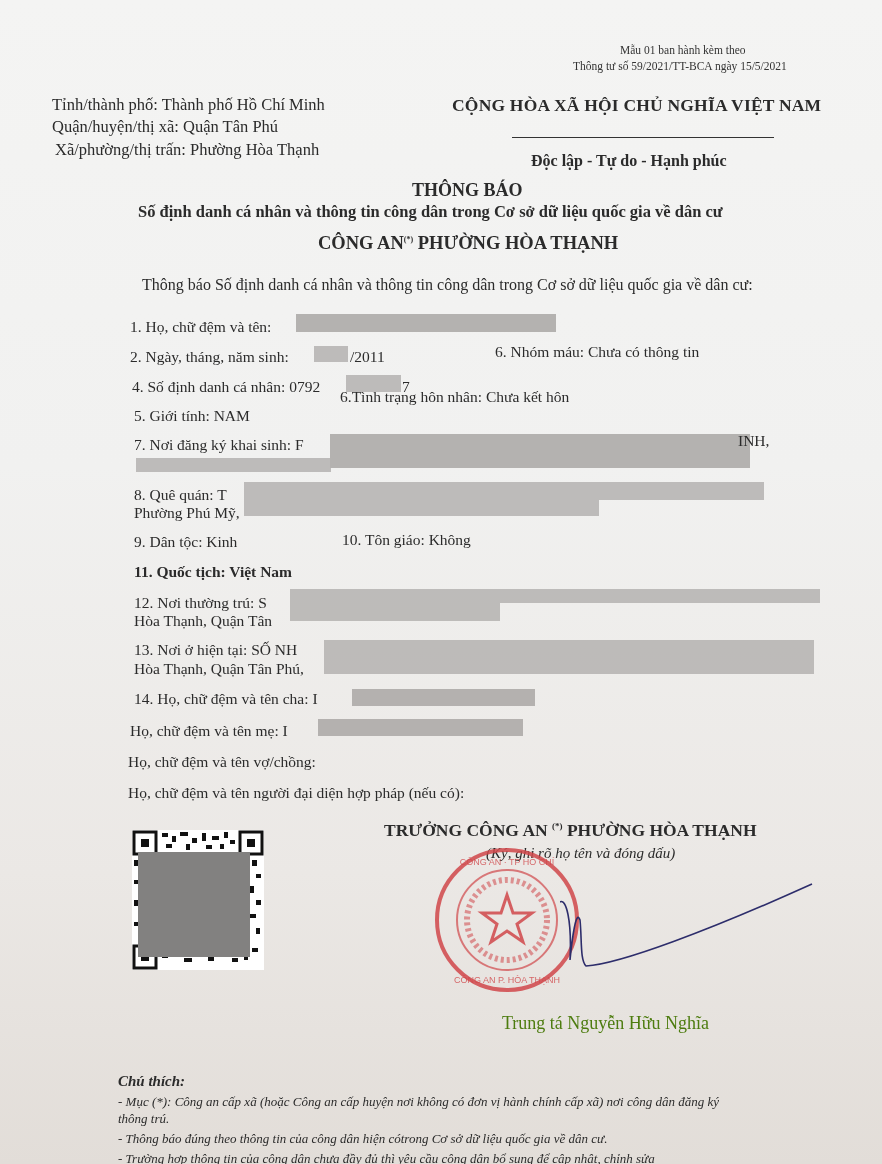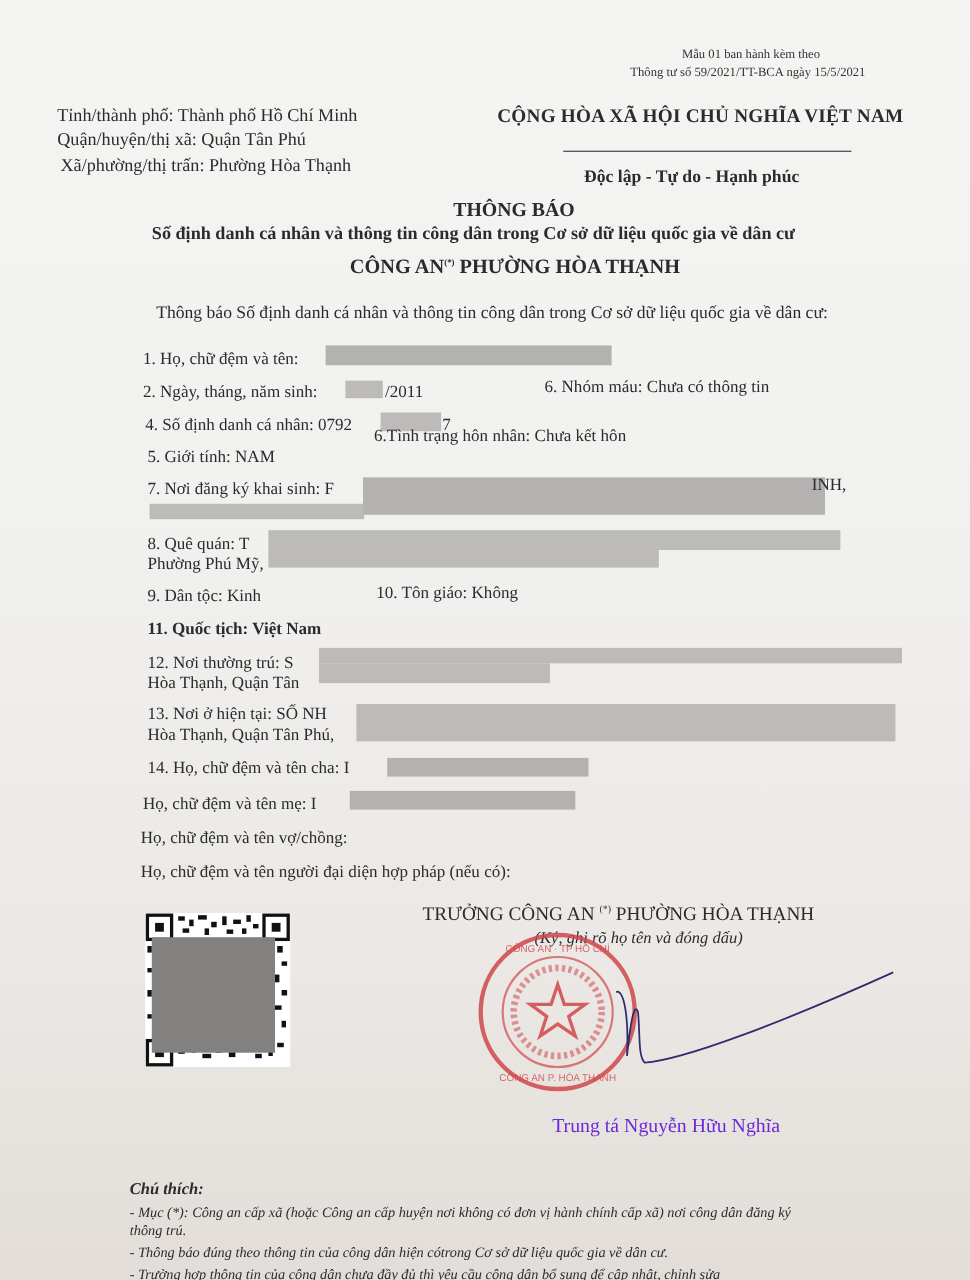--- a/index.html
+++ b/index.html
@@ -16,24 +16,24 @@
   .nat-motto { font-weight: bold; font-size: 16px; }
   .motto-line { position: absolute; height: 1px; background: #333; }
   .title { font-weight: bold; font-size: 18px; }
   .subtitle { font-weight: bold; font-size: 16.5px; }
   .unit { font-weight: bold; font-size: 18.5px; }
   .unit sup { font-size: 8px; font-weight: bold; }
   .intro { font-size: 16px; }
   .field { font-size: 15.5px; }
   .redact { position: absolute; background: #a9a7a5; opacity: 0.85; }
   .redact.l { background: #b4b2b0; }
-  .sign-title { font-weight: normal; font-size: 17.5px; }
+  .sign-title { font-weight: bold; font-size: 17.5px; }
   .sign-title sup { font-size: 9px; }
   .sign-note { font-style: italic; font-size: 15px; }
-  .signer { font-size: 18px; color: #6d28d9; font-family: "Liberation Serif", serif; }
+  .signer { font-size: 18px; color: #4d7c0f; font-family: "Liberation Serif", serif; }
   .notes-h { font-style: italic; font-weight: bold; font-size: 15px; }
   .notes { font-style: italic; font-size: 13px; line-height: 17px; }
   .qr { position: absolute; left: 132px; top: 830px; width: 132px; height: 140px; background: #fff; }
   .qr-grey { position: absolute; left: 138px; top: 852px; width: 112px; height: 105px; background: #828180; }
   .stamp { position: absolute; left: 432px; top: 845px; width: 150px; height: 150px; }
   .sig { position: absolute; left: 560px; top: 880px; width: 260px; height: 110px; }
 </style>
 </head>
 <body>
 

